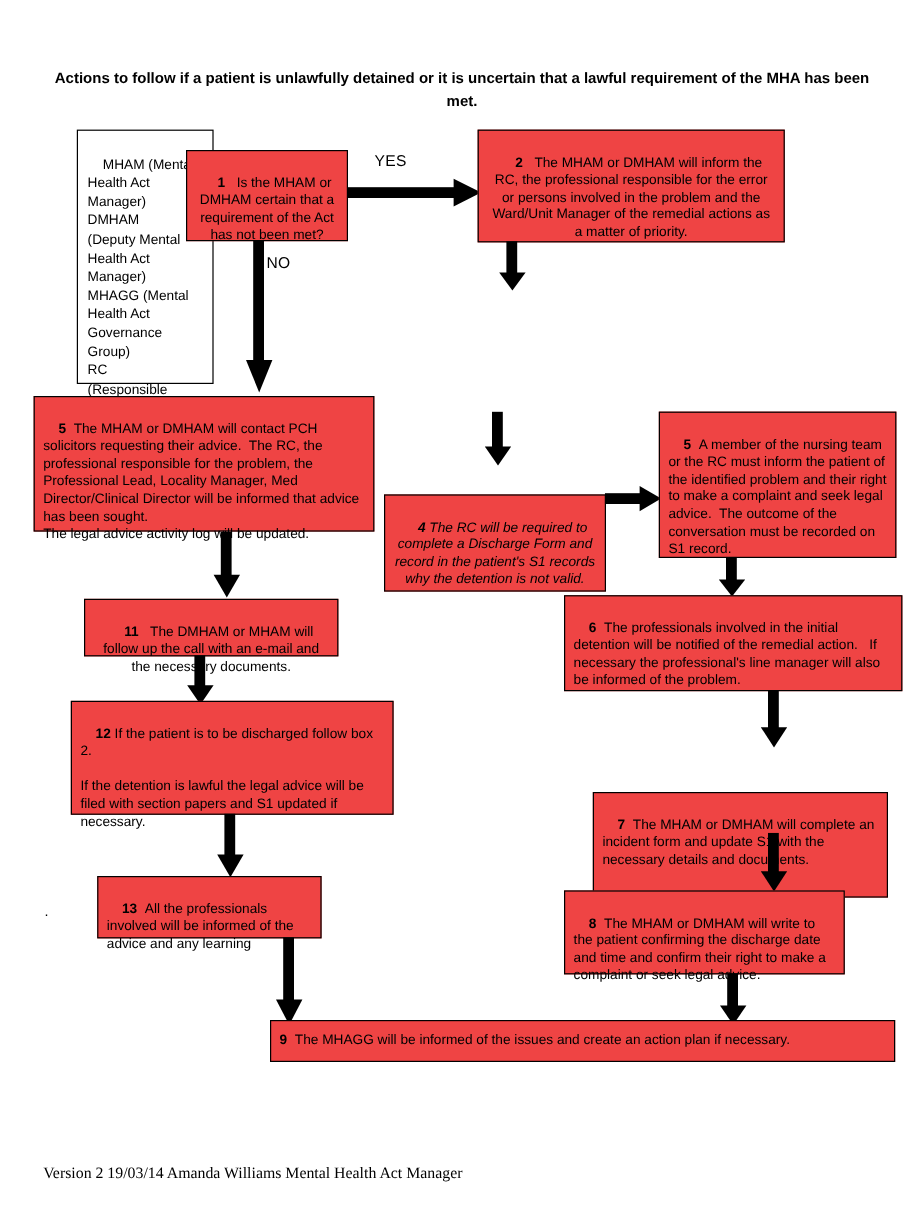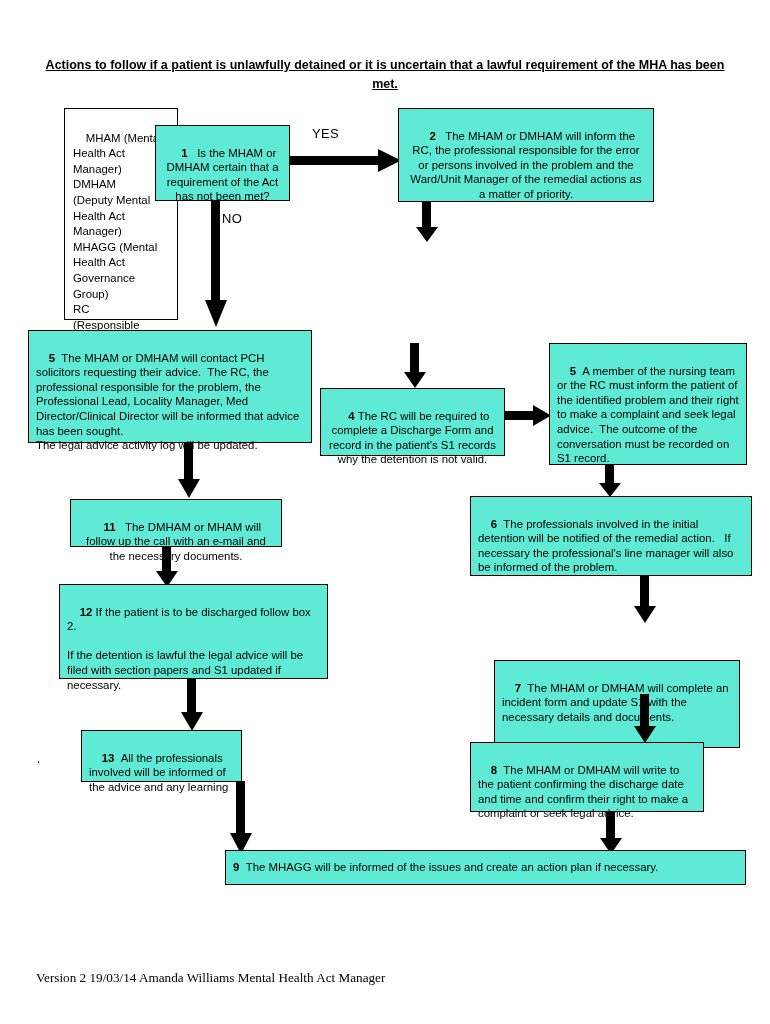--- a/index.html
+++ b/index.html
@@ -21,28 +21,27 @@
 
   .title {
     position: absolute;
     left: 38px;
     top: 56px;
     width: 694px;
     text-align: center;
     font-weight: bold;
     font-size: 12.5px;
     line-height: 19px;
-    text-decoration: underline;
   }
   .title span { display: inline; }
 
   .box {
     position: absolute;
     border: 1.2px solid #000;
-    background: #5eead4;
+    background: #ef4444;
     box-sizing: border-box;
     font-size: 11.4px;
     line-height: 14.6px;
     padding: 5px 7px;
     white-space: pre-wrap;
   }
   .box.center { text-align: center; }
   .box.left { text-align: left; }
   .box b { font-weight: bold; }
 
@@ -136,21 +135,21 @@
   </div>
 
 
   <div class="arrow" style="left:403px; top:343px;">
     <svg width="24" height="46" viewBox="0 0 24 46">
       <rect x="7" y="0" width="9" height="33" fill="#000"></rect>
       <polygon points="1,29 23,29 12,45" fill="#000"></polygon>
     </svg>
   </div>
 
-  <div class="box center" style="left:320px; top:388px; width:185px; height:68px;">
+  <div class="box center" style="left:320px; top:412px; width:185px; height:81px;font-style:italic;">
     <b>4</b><span>&nbsp;</span><span>The RC will be required to complete a Discharge Form and record in the patient's S1 records why the detention is not valid.</span>
   </div>
 
   <div class="arrow" style="left:504px; top:404px;">
     <svg width="48" height="24" viewBox="0 0 48 24">
       <rect x="0" y="7" width="32" height="9" fill="#000"></rect>
       <polygon points="29,1 47,11.5 29,22" fill="#000"></polygon>
     </svg>
   </div>
 
@@ -227,21 +226,21 @@
 If the detention is lawful the legal advice will be filed with section papers and S1 updated if necessary.</span>
   </div>
 
   <div class="arrow" style="left:180px; top:678px;">
     <svg width="24" height="54" viewBox="0 0 24 54">
       <rect x="7" y="0" width="9" height="38" fill="#000"></rect>
       <polygon points="1,34 23,34 12,53" fill="#000"></polygon>
     </svg>
   </div>
 
-  <div class="box left" style="left:81px; top:730px; width:161px; height:52px;">
+  <div class="box left" style="left:81px; top:730px; width:187px; height:52px;">
     <b>13</b><span>&nbsp;&nbsp;</span><span>All the professionals involved will be informed of the advice and any learning</span>
   </div>
 
   <div class="arrow" style="left:229px; top:781px;">
     <svg width="24" height="74" viewBox="0 0 24 74">
       <rect x="7" y="0" width="9" height="56" fill="#000"></rect>
       <polygon points="1,52 23,52 12,73" fill="#000"></polygon>
     </svg>
   </div>
 

